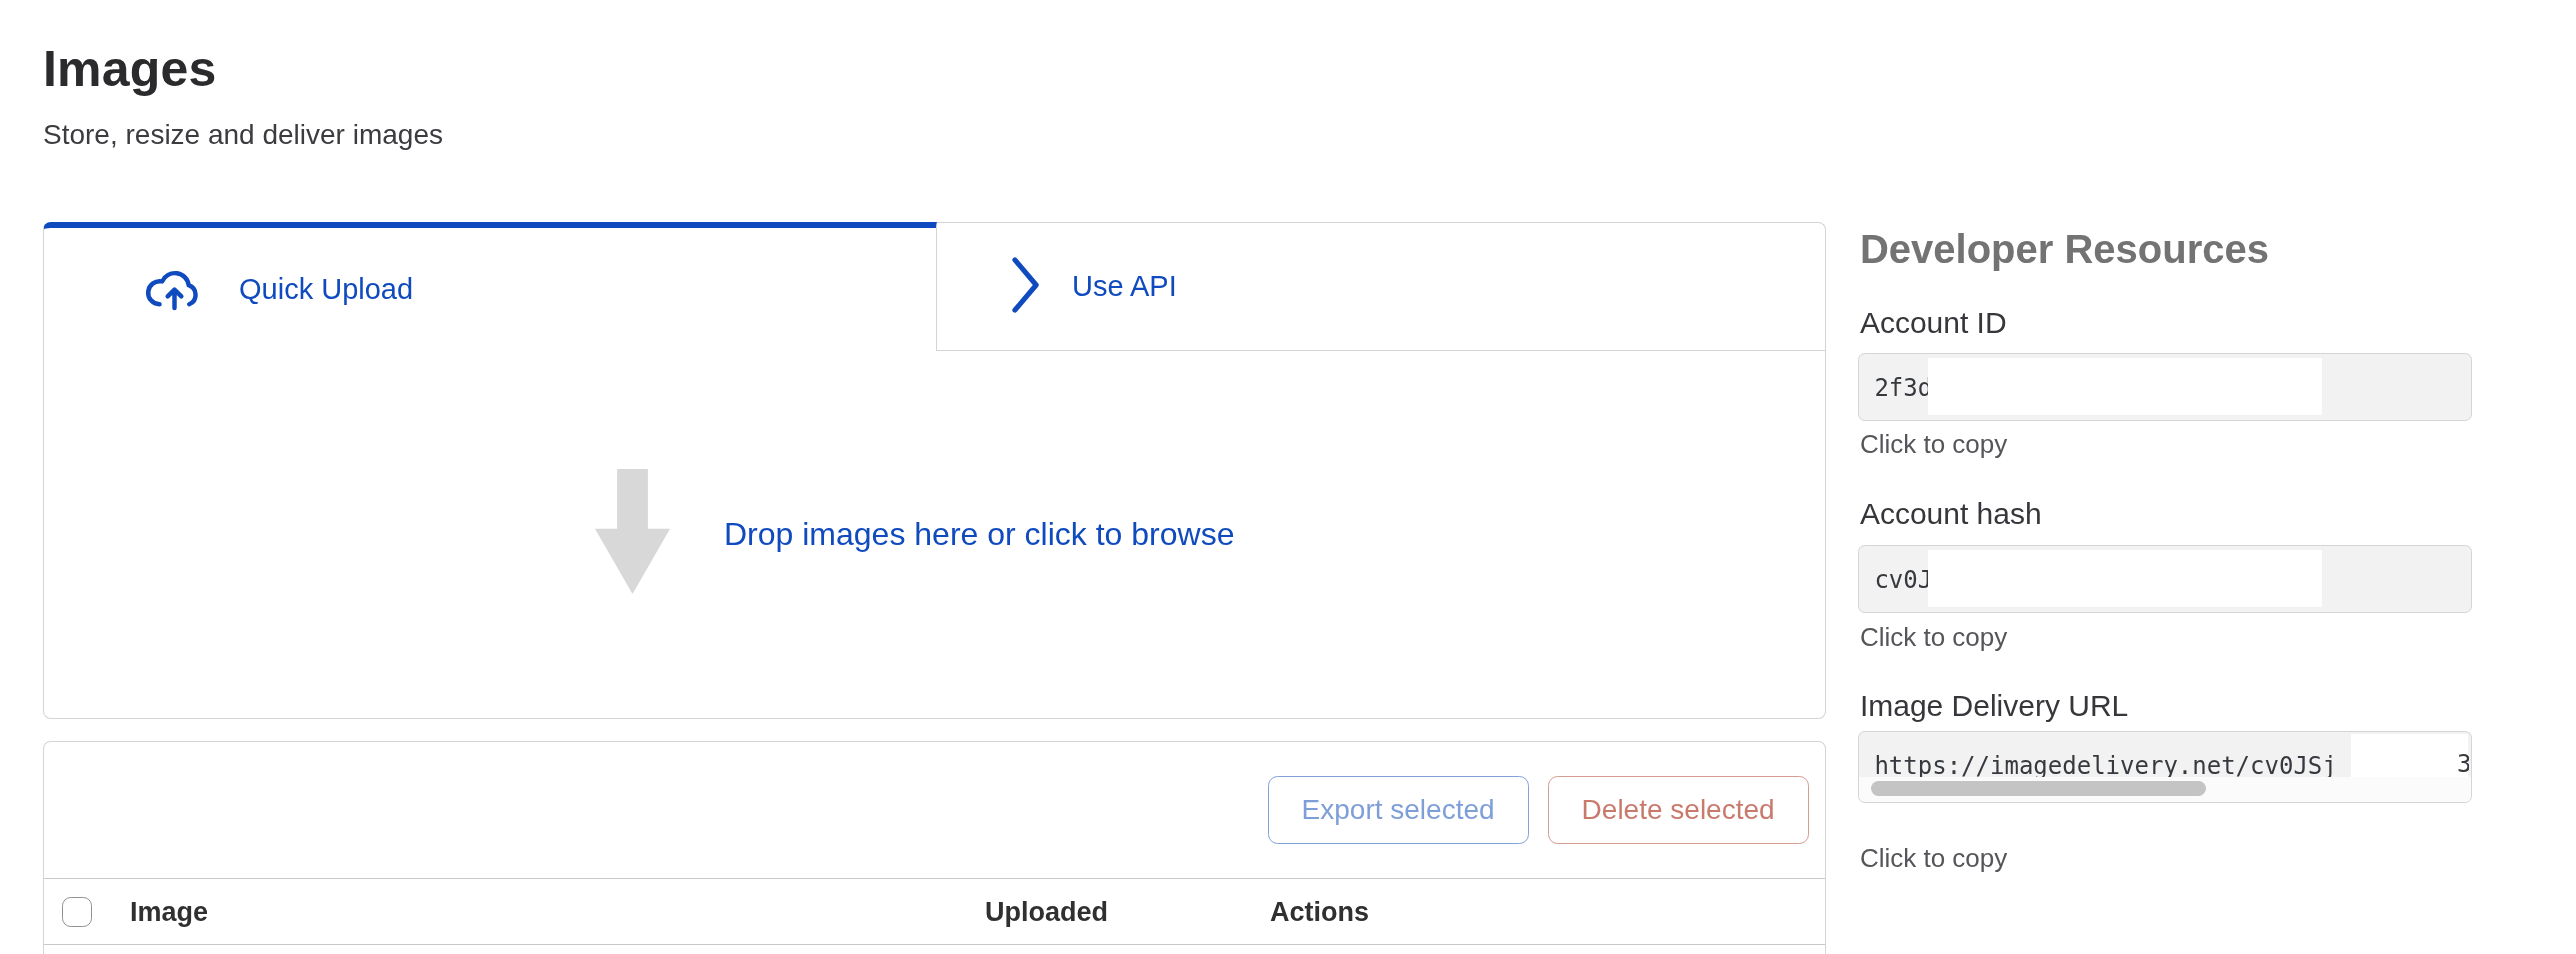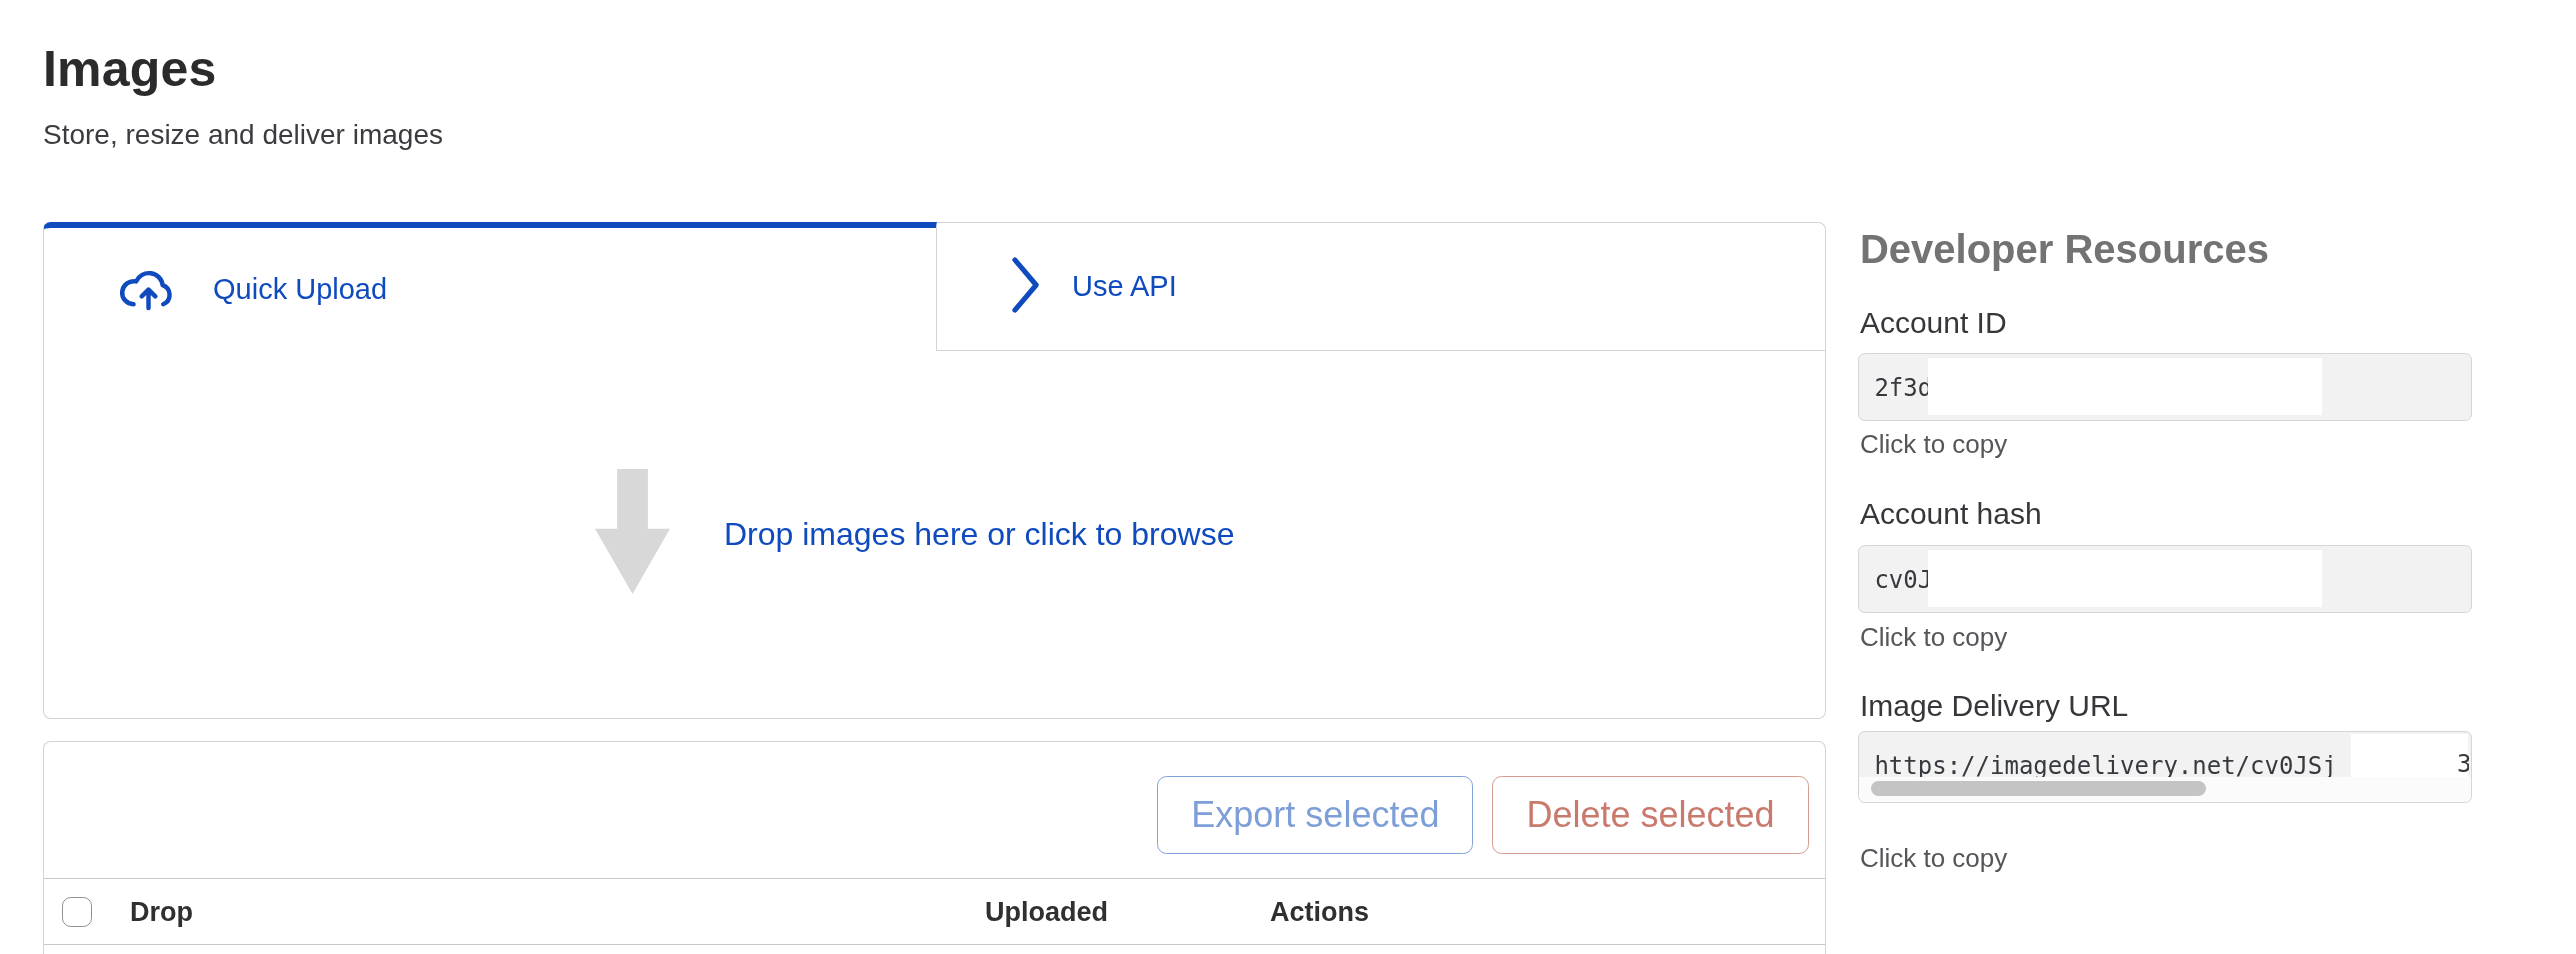--- a/index.html
+++ b/index.html
@@ -10,37 +10,37 @@
   
   .page-title { position:absolute; left:43px; top:40px; font-size:50px; font-weight:700;
                 color:#2b2b2e; letter-spacing:0.2px; }
   .page-subtitle { position:absolute; left:43px; top:119px; font-size:28px; font-weight:400;
                    color:#3b3b40; }
 
   
   .main-col { position:absolute; left:43px; top:222px; width:1783px; }
 
   .tabs { display:flex; height:129px; }
-  .tab { display:flex; align-items:center; padding-left:73px; gap:33px; background:#fff; cursor:pointer; }
+  .tab { display:flex; align-items:center; padding-left:99px; gap:33px; background:#fff; cursor:pointer; }
   .tab-active { width:894px; border-top:6.7px solid #0f4abe; border-left:1.9px solid #d4d4d4;
                 border-right:1.9px solid #d4d4d4; border-bottom:none; border-top-left-radius:7.7px; }
   .tab-inactive { flex:1; border-top:1.9px solid #d4d4d4; border-right:1.9px solid #d4d4d4;
                   border-bottom:1.9px solid #d4d4d4; border-top-right-radius:7.7px; padding-left:73px;gap:29px; }
   .tab-label { font-size:29px; color:#0f4abe; }
 
   .dropzone { height:368px; border-left:1.9px solid #d4d4d4; border-right:1.9px solid #d4d4d4;
               border-bottom:1.9px solid #d4d4d4; border-bottom-left-radius:7.7px; border-bottom-right-radius:7.7px;
               display:flex; align-items:center; justify-content:flex-start; cursor:pointer; }
   .drop-arrow { margin-left:550px; }
   .drop-text { margin-left:53px; font-size:32px; color:#0f4abe; }
 
   .table-card { margin-top:22px; height:231px; border:1.9px solid #d4d4d4; border-bottom:none;
                 border-top-left-radius:7.7px; border-top-right-radius:7.7px; position:relative; }
   .actions-row { position:absolute; top:34px; right:16.4px; display:flex; gap:19px; }
-  .btn { height:78px; padding:0 33px; font-size:36px; border-radius:9.6px; background:#fff;
+  .btn { height:68px; padding:0 33px; font-size:28px; border-radius:9.6px; background:#fff;
          font-family:"Liberation Sans", sans-serif; cursor:pointer; }
   .btn-export { border:1.9px solid #84a2da; color:#7e9ed8; }
   .btn-delete { border:1.9px solid #d59c90; color:#c97a6d; }
 
   .table-head { position:absolute; left:0; right:0; top:136px; height:67px;
                 border-top:1.9px solid #c9c9c9; border-bottom:1.9px solid #c9c9c9; }
   .th { position:absolute; top:50%; transform:translateY(-50%); font-size:27px; font-weight:700; color:#303030; }
   .th-name { left:86px; } .th-uploaded { left:941px; } .th-actions { left:1226px; }
   .checkbox { position:absolute; left:18.3px; top:50%; transform:translateY(-50%);
               width:30px; height:30px; border:1.9px solid #919191; border-radius:8.7px; background:#fff; cursor:pointer; }
@@ -106,21 +106,21 @@
       <span class="drop-text">Drop images here or click to browse</span>
     </div>
 
     <div class="table-card">
       <div class="actions-row">
         <button class="btn btn-export">Export selected</button>
         <button class="btn btn-delete">Delete selected</button>
       </div>
       <div class="table-head">
         <div class="checkbox"></div>
-        <div class="th th-name">Drop</div>
+        <div class="th th-name">Image</div>
         <div class="th th-uploaded">Uploaded</div>
         <div class="th th-actions">Actions</div>
       </div>
     </div>
 
   </div>
 
   <div class="sidebar">
     <div class="sb-heading">Developer Resources</div>
 

